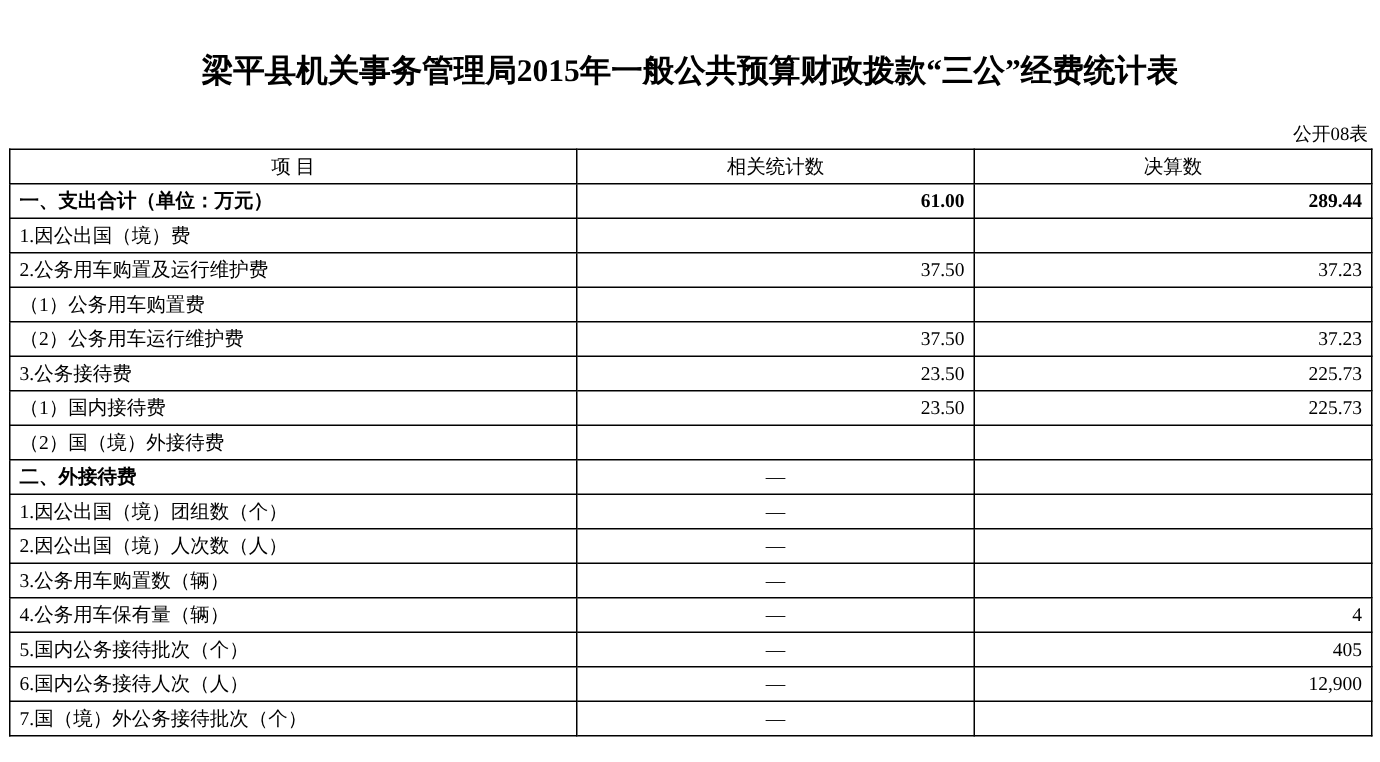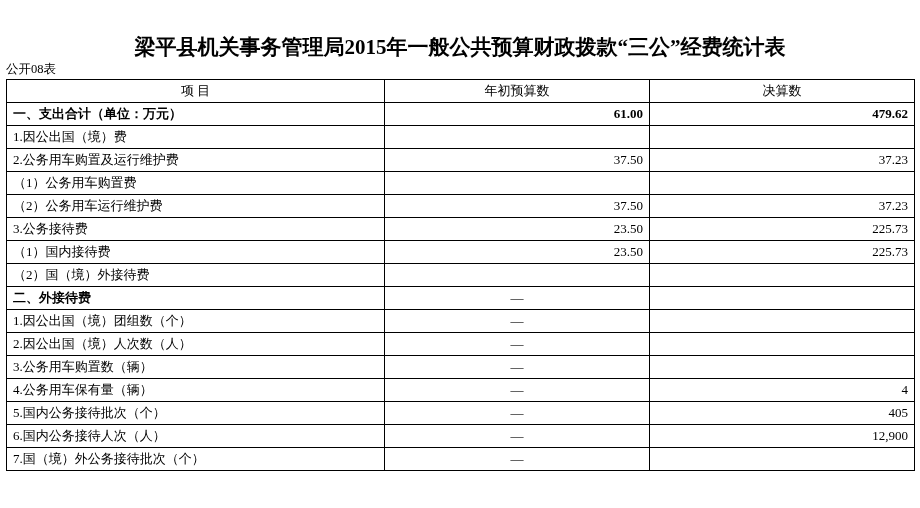--- a/index.html
+++ b/index.html
@@ -26,24 +26,26 @@
     font-size: 21px;
     font-weight: bold;
     letter-spacing: 0px;
     padding-top: 8px;
     padding-bottom: 4px;
     line-height: 1.15;
     white-space: nowrap;
     margin-top: 27px;
   }
   .subtitle-row {
+    text-align: right;
     font-size: 12.5px;
     padding-right: 2px;
     padding-bottom: 2px;
     line-height: 1.1;
+    margin-top: 20px;
   }
   table.budget {
     width: 908px;
     border-collapse: collapse;
     table-layout: fixed;
     font-size: 13px;
   }
   table.budget th, table.budget td {
     border: 1px solid #000000;
     padding: 0 6px;
@@ -104,29 +106,29 @@
 
   <table class="budget">
     <colgroup>
       <col class="c-item">
       <col class="c-budget">
       <col class="c-final">
     </colgroup>
     <thead>
       <tr>
         <th>项  目</th>
-        <th>年初预算数</th>
+        <th>相关统计数</th>
         <th>决算数</th>
       </tr>
     </thead>
     <tbody id="table-body">
         <tr>
           <td class="item lvl0 bold">一、支出合计（单位：万元）</td>
           <td class="num bold">61.00</td>
-          <td class="num bold">479.62</td>
+          <td class="num bold">289.44</td>
         </tr>
         <tr>
           <td class="item lvl1">1.因公出国（境）费</td>
           <td class="num"></td>
           <td class="num"></td>
         </tr>
         <tr>
           <td class="item lvl1">2.公务用车购置及运行维护费</td>
           <td class="num">37.50</td>
           <td class="num">37.23</td>

